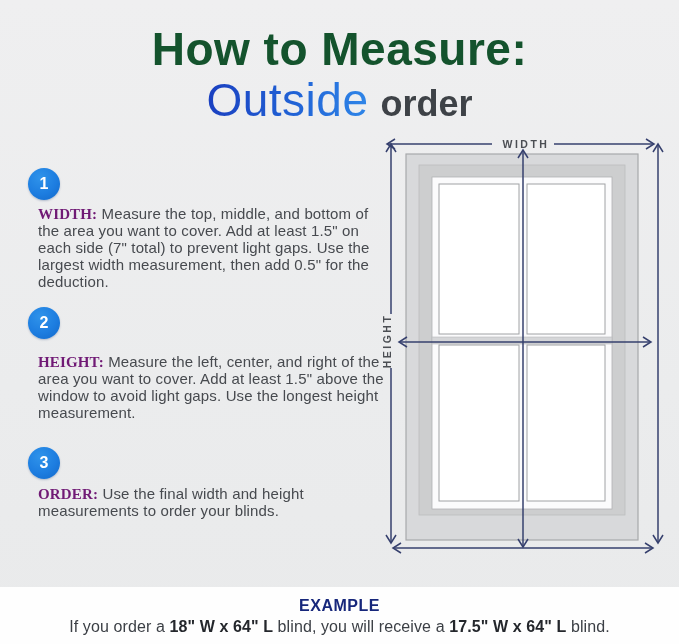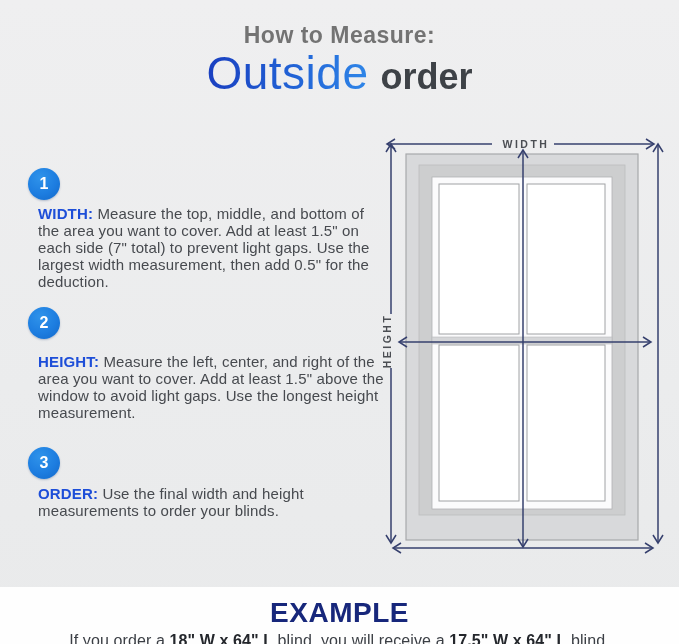--- a/index.html
+++ b/index.html
@@ -7,21 +7,21 @@
   body {
     font-family: "Liberation Sans", "DejaVu Sans", sans-serif;
     position:relative; overflow:hidden;
     background: linear-gradient(180deg, #efeff0 0%, #ebeced 60%, #e9eaeb 100%);
   }
   .canvas { position:absolute; inset:0; }
 
   
   .title-block { position:absolute; top:22px; left:0; width:679px; text-align:center; }
   .title-line1 {
-    font-size:23px; font-weight:700; color:#737373; letter-spacing:0.5px;
+    font-size:46px; font-weight:700; color:#14532d; letter-spacing:0.5px;
   }
   .title-line2 { margin-top:1px; line-height:1; }
   .title-highlight {
     font-size:46px; font-weight:400; letter-spacing:0.5px;
     background: linear-gradient(90deg, #1a3fc0 0%, #2163d6 55%, #2f86e8 100%);
     -webkit-background-clip:text; background-clip:text;
     -webkit-text-fill-color:transparent; color:transparent;
     vertical-align:baseline;
   }
   .title-suffix {
@@ -37,35 +37,35 @@
     display:flex; align-items:center; justify-content:center;
     box-shadow: 0 1px 2px rgba(40,70,120,0.30);
   }
   .circle-1 { top:168px; }
   .circle-2 { top:307px; }
   .circle-3 { top:447px; }
   .step-text {
     position:absolute; left:38px; width:348px;
     font-size:15px; line-height:1.13; letter-spacing:0.15px; color:#474a4f;
   }
-  .step-text strong { color:#1d4ed8; font-weight:700; }
+  .step-text strong { color:#701a75; font-weight:700;font-family:Liberation Serif, serif; }
   .text-1 { top:206px; }
   .text-2 { top:354px; }
   .text-3 { top:486px; }
 
   
   .diagram { position:absolute; left:372px; top:118px; width:300px; height:470px; }
 
   
   .example-strip {
     position:absolute; left:0; top:587px; width:679px; height:57px;
     background:#fefefe; text-align:center;
   }
   .example-heading {
-    margin-top:10px; font-size:28px; font-weight:700; color:#17277b; letter-spacing:0.5px;
+    margin-top:10px; font-size:16px; font-weight:700; color:#17277b; letter-spacing:0.5px;
   }
   .example-sentence { margin-top:3px; font-size:16px; color:#3b3f45; letter-spacing:0.1px; }
   .example-sentence b { color:#24272c; font-weight:700; }
 
   svg text.dim-label {
     font-family:"Liberation Sans","DejaVu Sans",sans-serif;
     font-size:10.5px; font-weight:700; letter-spacing:2.5px; fill:#4b4e53;
   }
 </style>
 </head>

